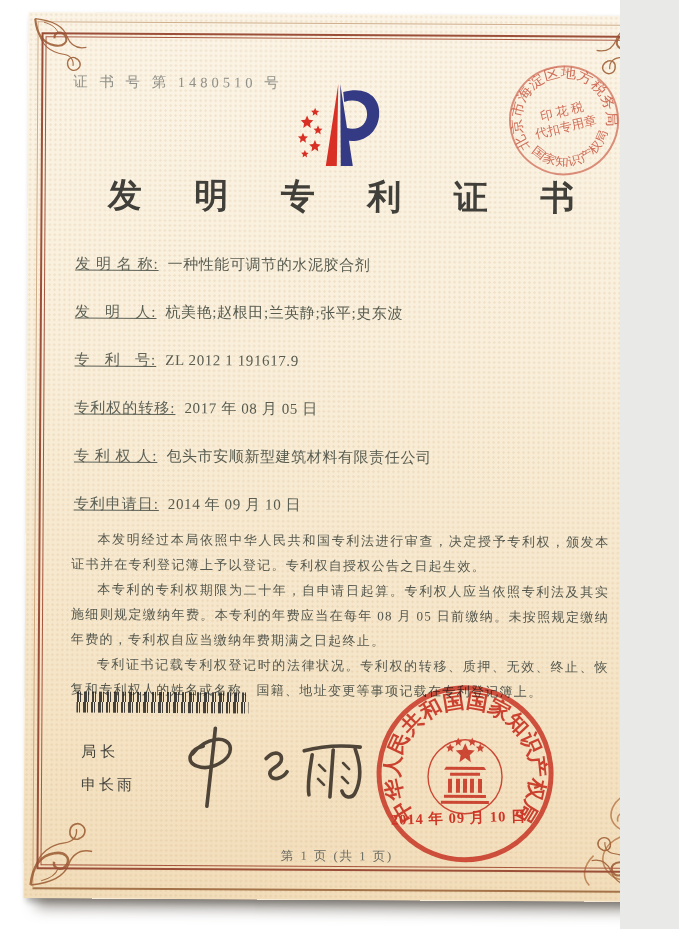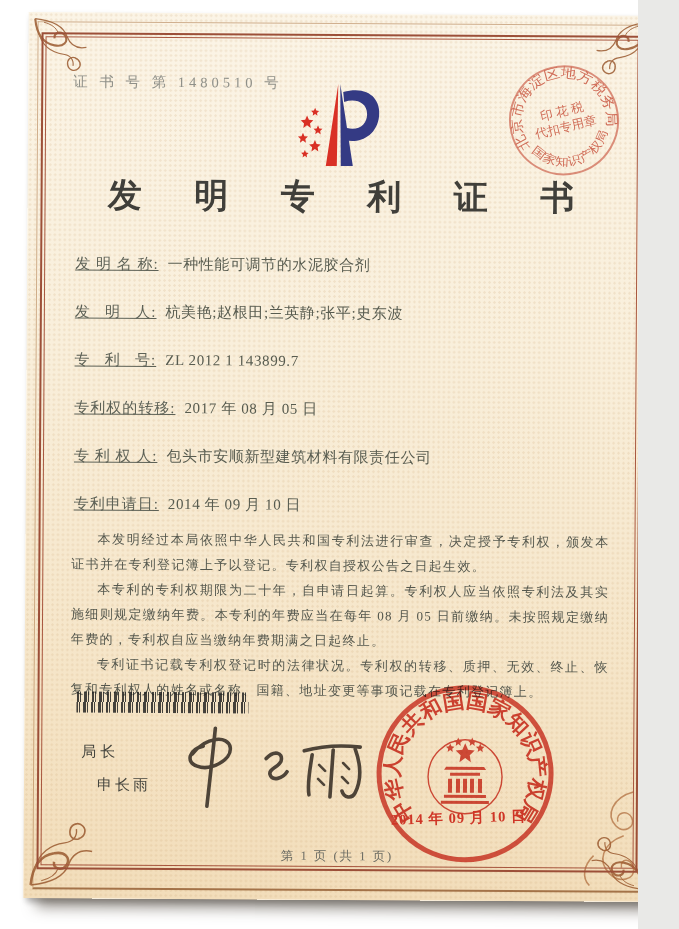--- a/index.html
+++ b/index.html
@@ -1,17 +1,17 @@
 <!DOCTYPE html>
 <html><head>
 <meta charset="utf-8">
 <style>
   html,body{margin:0;padding:0;background:#e9e9e7;}
   .page{position:relative;width:620px;height:929px;background:#ffffff;overflow:hidden;
-        font-family:"Liberation Serif","DejaVu Serif",serif;padding-left:18px;}
+        font-family:"Liberation Serif","DejaVu Serif",serif;}
   
   .paper{position:absolute;left:26px;top:14px;width:626px;height:886px;
          background:linear-gradient(180deg,#fbf4e6 0%,#f9efdb 38%,#f5e4c6 78%,#f2ddba 100%);
          box-shadow:10px 12px 14px -3px rgba(75,65,55,.55), 3px 4px 6px rgba(0,0,0,.28);
          transform:rotate(.35deg);}
   .paper::before{content:"";position:absolute;inset:0;pointer-events:none;opacity:.55;
          background-image:radial-gradient(rgba(205,165,115,.35) 1px,transparent 1.5px);
          background-size:5px 5px;}
   
   .orn-border{position:absolute;inset:9px;border:1px solid rgba(164,106,54,.5);
@@ -39,21 +39,21 @@
   .frow .lab{white-space:pre;text-decoration:underline;}
   .frow .val{margin-left:9px;letter-spacing:.6px;color:#585c50;}
   .paras{position:absolute;left:31px;right:28px;top:492px;color:#55584e;
          font-size:13px;line-height:25px;letter-spacing:1.3px;text-align:justify;}
   .paras p{margin:0;text-indent:2em;}
   .barcode{position:absolute;left:37px;top:657px;width:172px;height:21px;opacity:.82;
          background:repeating-linear-gradient(90deg,
            #1d1d1d 0 2px,transparent 2px 3px,#1d1d1d 3px 4px,transparent 4px 7px,
            #1d1d1d 7px 10px,transparent 10px 11px,#1d1d1d 11px 12px,transparent 12px 15px);}
   .sig-title{position:absolute;left:42px;top:708px;font-size:15px;letter-spacing:4px;color:#45453e;}
-  .sig-name{position:absolute;left:58px;top:741px;font-size:15px;letter-spacing:3px;color:#45453e;}
+  .sig-name{position:absolute;left:42px;top:741px;font-size:15px;letter-spacing:3px;color:#45453e;}
   .sig-hand{position:absolute;left:115px;top:685px;width:235px;height:92px;z-index:3;}
   .seal{position:absolute;left:331px;top:642px;width:190px;height:190px;z-index:4;
         mix-blend-mode:multiply;opacity:.92;}
   .seal-date{position:absolute;left:352px;top:772px;z-index:5;font-size:14.5px;font-weight:bold;
         color:#cf3526;letter-spacing:1px;transform:rotate(-2deg);white-space:pre;}
   .footer{position:absolute;left:0;top:812px;width:100%;text-align:center;
         font-size:12.5px;letter-spacing:2px;color:#6b6b62;}
   .seal-ring-text{fill:#d2392c;font-family:"Liberation Serif","DejaVu Serif",serif;font-weight:bold;}
   .stamp-text{fill:#c7503a;font-family:"Liberation Serif","DejaVu Serif",serif;}
 </style>
@@ -125,21 +125,21 @@
       <div class="title">发 明 专 利 证 书</div>
 
       <div class="fields">
         <div class="frow">
           <span class="lab">发 明 名 称:</span><span class="val">一种性能可调节的水泥胶合剂</span>
         </div>
         <div class="frow">
           <span class="lab">发   明   人:</span><span class="val">杭美艳;赵根田;兰英静;张平;史东波</span>
         </div>
         <div class="frow">
-          <span class="lab">专   利   号:</span><span class="val">ZL 2012 1 143899.7</span>
+          <span class="lab">专   利   号:</span><span class="val">ZL 2012 1 191617.9</span>
         </div>
         <div class="frow">
           <span class="lab">专利权的转移:</span><span class="val">2017 年 08 月 05 日</span>
         </div>
         <div class="frow">
           <span class="lab">专 利 权 人:</span><span class="val">包头市安顺新型建筑材料有限责任公司</span>
         </div>
         <div class="frow">
           <span class="lab">专利申请日:</span><span class="val">2014 年 09 月 10 日</span>
         </div>

